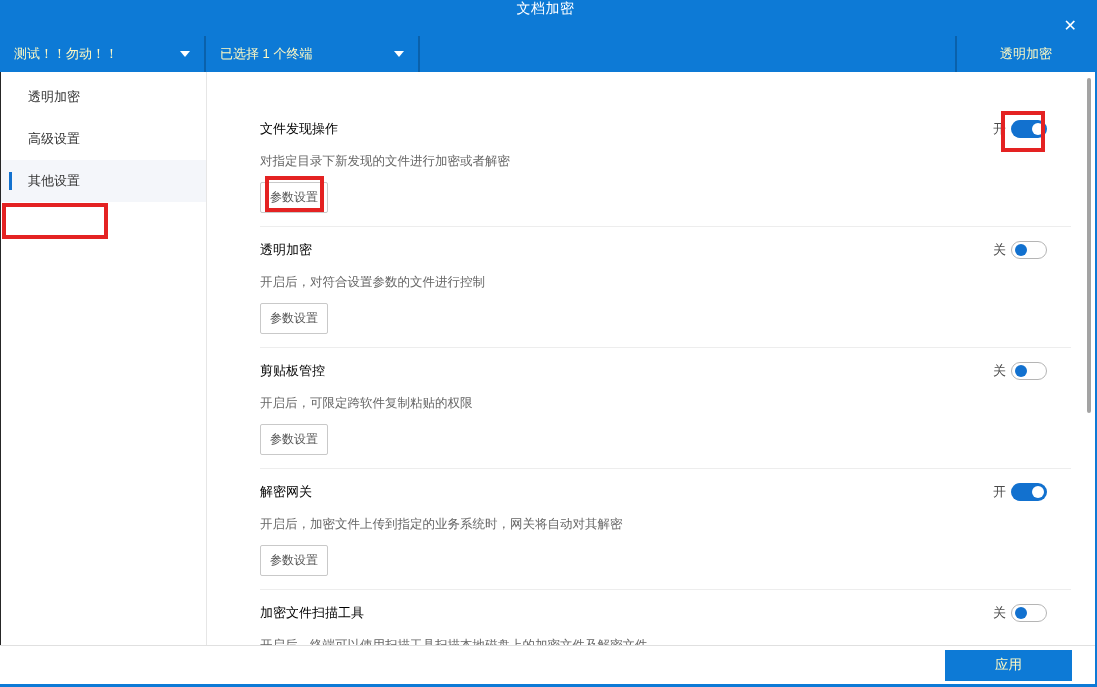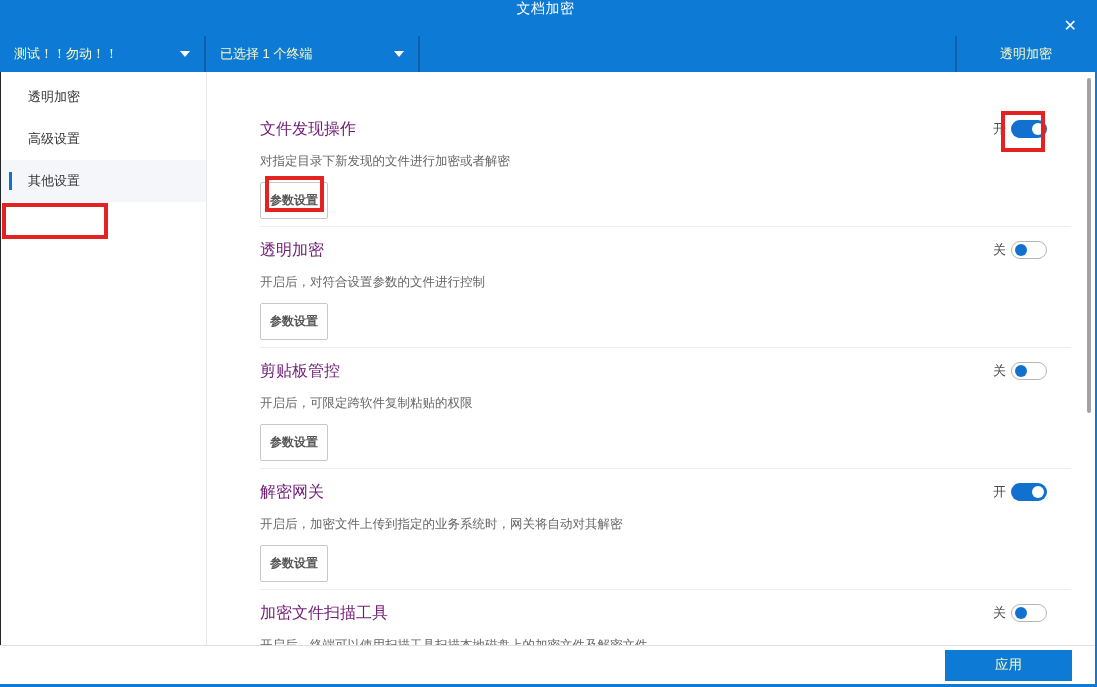--- a/index.html
+++ b/index.html
@@ -25,32 +25,32 @@
   .sidebar { width:206px; border-right:1px solid #e6e6e6; padding-top:4px; position:relative; background:#fff; flex:none; }
   .side-item { height:42px; display:flex; align-items:center; padding-left:27px; font-size:13px; color:#333; position:relative; cursor:pointer; }
   .side-item.selected { background:#f4f6fa; }
   .side-item.selected::before { content:""; position:absolute; left:8px; top:12px; width:3px; height:18px; background:#1271cf; }
   .anno { border:4px solid #e42222; position:absolute; z-index:5; pointer-events:none; }
   .anno-sidebar { left:1px; top:131px; width:106px; height:36px; }
   
   .content { flex:1; padding:34px 24px 0 53px; overflow:hidden; position:relative; background:#fff; }
   .section { padding-top:14px; }
   .row1 { display:flex; align-items:center; justify-content:space-between; height:18px; padding-right:24px; }
-  .sec-title { font-size:16px; color:#701a75;font-family:Liberation Serif, serif; }
+  .sec-title { font-size:13px; color:#000000;font-family:Liberation Serif, serif; }
   .toggle-wrap { display:flex; align-items:center; position:relative; }
   .toggle-label { font-size:13px; color:#4a4a4a; margin-right:5px; }
   .toggle { width:36px; height:18px; border-radius:9px; position:relative; cursor:pointer; flex:none; }
   .toggle.on  { background:#1271cf; }
   .toggle.on .knob  { position:absolute; right:3px; top:3px; width:12px; height:12px; border-radius:50%; background:#fff; }
   .toggle.off { background:#fff; border:1px solid #b5b5b5; }
   .toggle.off .knob { position:absolute; left:3px; top:2px; width:12px; height:12px; border-radius:50%; background:#1271cf; }
   .anno-toggle { left:8px; top:-9px; width:44px; height:41px; }
   .desc { margin-top:15px; font-size:12.5px; color:#666; height:17px; line-height:17px; white-space:nowrap; }
   .btn-wrap { margin-top:12px; position:relative; width:68px; height:25px; }
-  .param-btn { width:68px; height:37px; background:#fff; border:1px solid #c9c9c9; border-radius:2px; font-size:12px; color:#555; display:flex; align-items:center; justify-content:center; cursor:pointer;font-weight:bold; }
+  .param-btn { width:68px; height:31px; background:#fff; border:1px solid #c9c9c9; border-radius:2px; font-size:12px; color:#555; display:flex; align-items:center; justify-content:center; cursor:pointer; }
   .anno-btn { left:5px; top:-6px; width:59px; height:36px; }
   .sec-div { border-bottom:1px solid #ededed; margin-top:19px; }
   
   .footer { height:39px; border-top:1px solid #e0e0e0; background:#fff; display:flex; align-items:center; justify-content:flex-end; padding-right:23px; }
   .apply-btn { width:127px; height:31px; background:#0d7ad6; color:#fef9c3; font-size:13.5px; display:flex; align-items:center; justify-content:center; cursor:pointer; }
   
   .scroll-thumb { position:absolute; left:1087px; top:78px; width:4px; height:335px; background:#a3a3a3; border-radius:2px; z-index:4; }
 </style>
 </head>
 <body>

